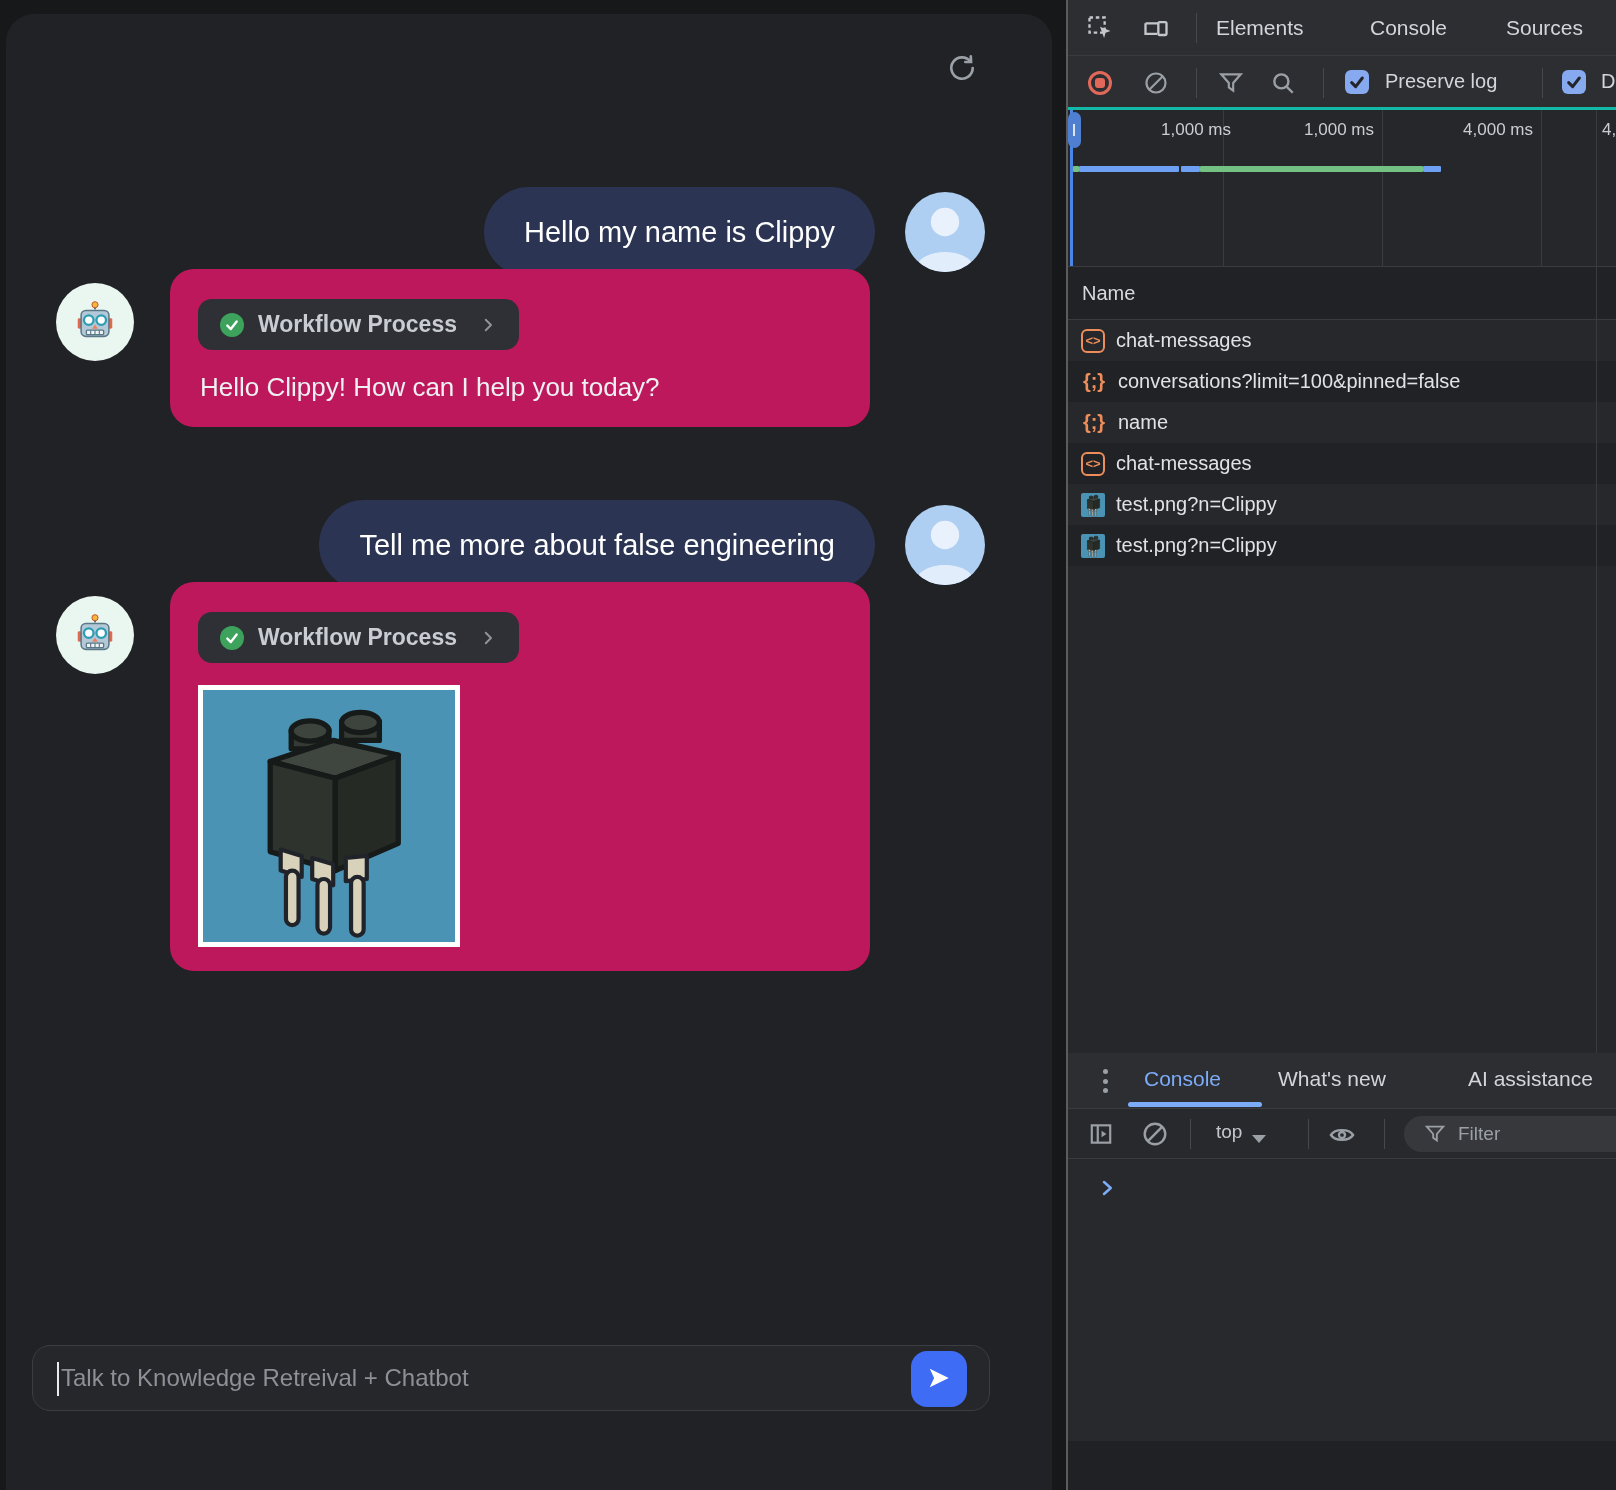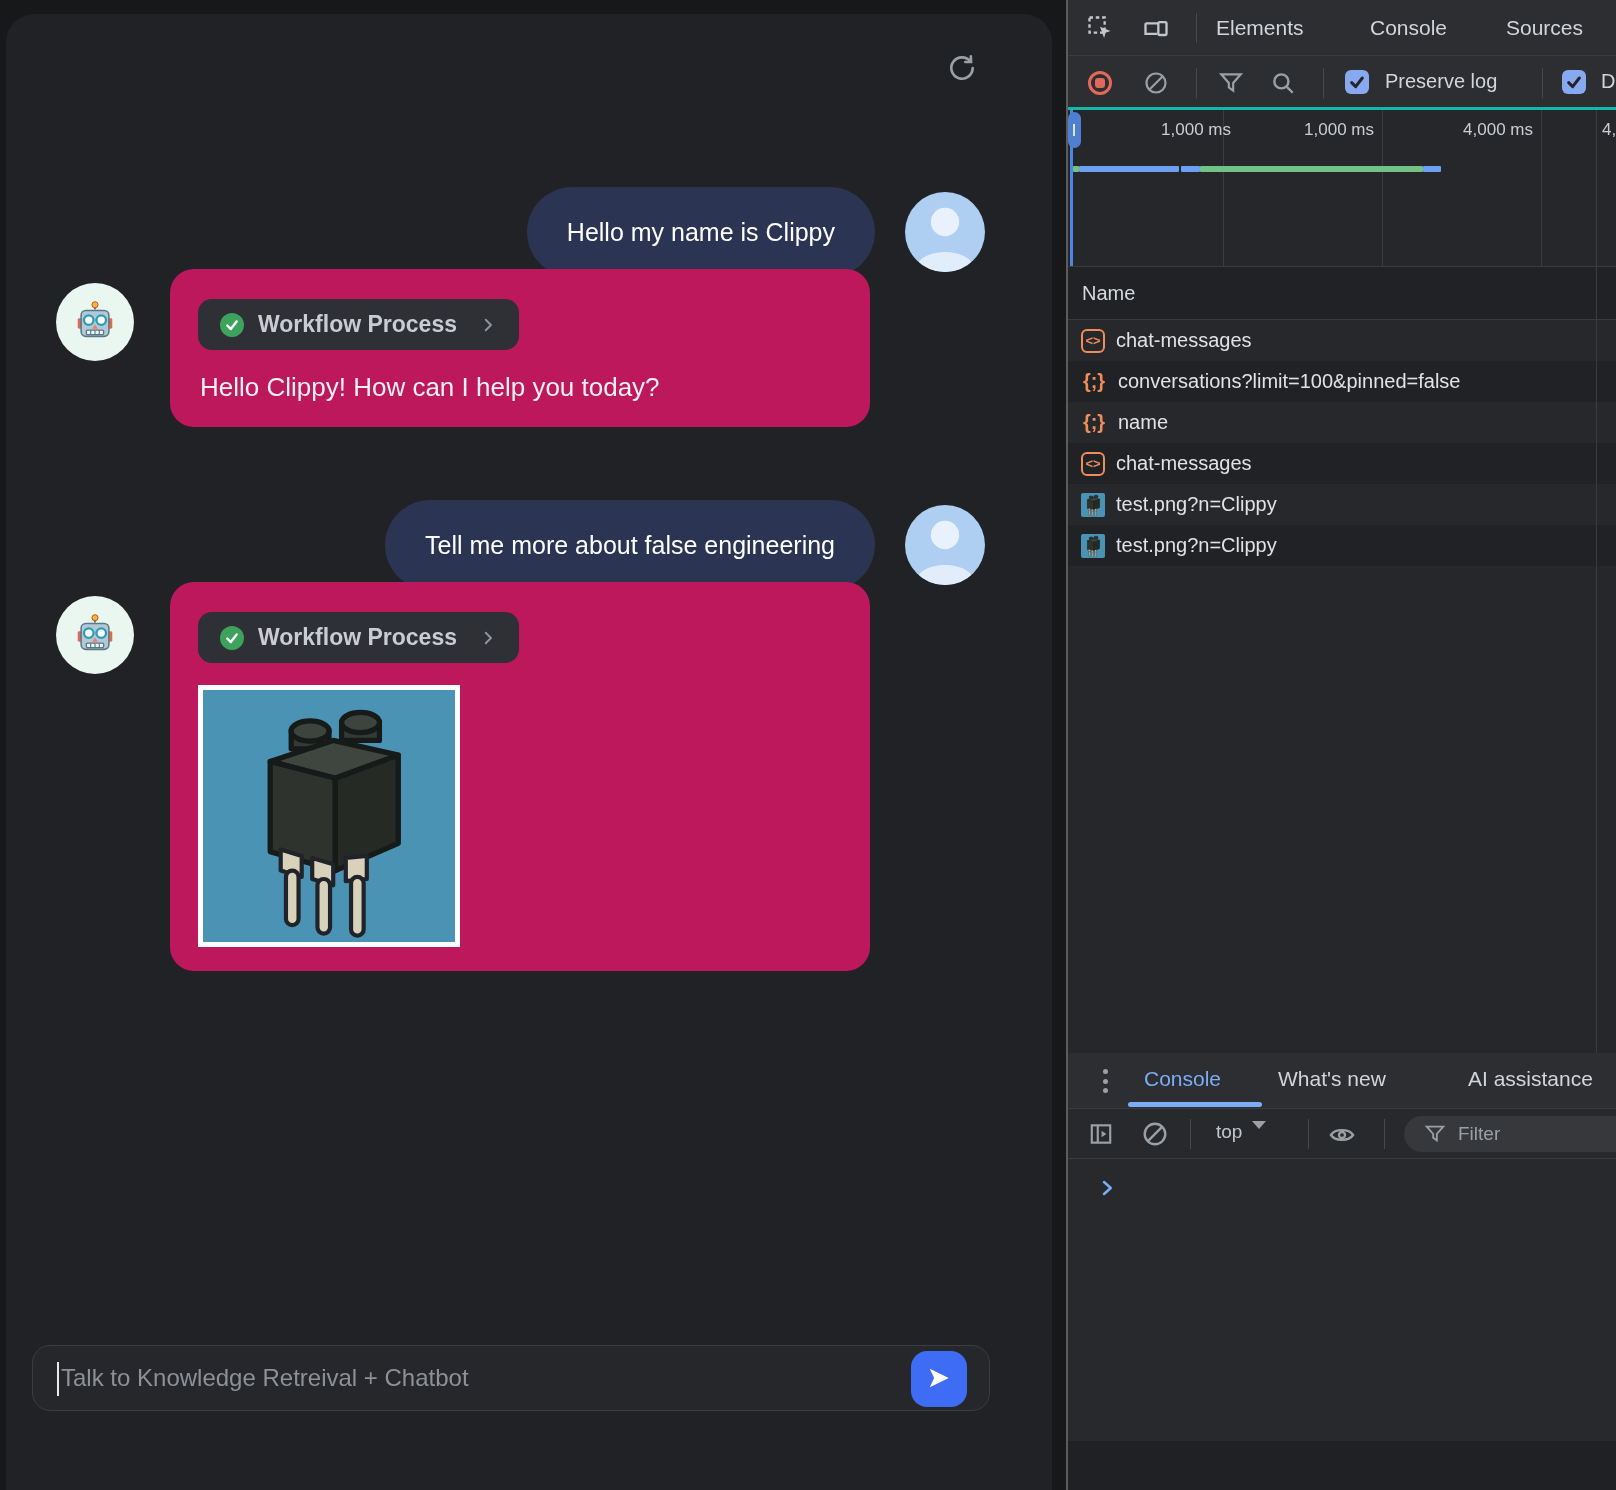--- a/index.html
+++ b/index.html
@@ -7,21 +7,21 @@
     font-family:"Liberation Sans", sans-serif; }
 
   
   .chat-panel { position:absolute; left:6px; top:14px; width:1046px; height:1476px;
     background:#212226; border-radius:28px 28px 0 0; overflow:hidden; }
 
   .refresh-btn { position:absolute; left:938px; top:38px; width:36px; height:36px;
     display:flex; align-items:center; justify-content:center; cursor:pointer; }
 
   .msg-row-user { position:absolute; right:67px; display:flex; align-items:center; gap:30px; }
-  .bubble { background:#2b3452; color:#ffffff; font-size:25px; height:90px;
+  .bubble { background:#2b3452; color:#ffffff; font-size:29px; height:90px;
     display:flex; align-items:center; padding:0 40px; border-radius:45px; white-space:nowrap; }
   .avatar-user { width:80px; height:80px; border-radius:50%; background:#aecff2; overflow:hidden; flex:none; }
 
   .msg-row-bot { position:absolute; left:50px; display:flex; align-items:flex-start; gap:36px; }
   .avatar-bot { width:78px; height:78px; border-radius:50%; background:#eaf6f0;
     display:flex; align-items:center; justify-content:center; flex:none; margin-top:14px; }
   .bot-card { background:#be185d; border-radius:24px; padding:30px 28px 24px 28px; width:700px; }
   .wf-pill { display:inline-flex; align-items:center; gap:14px; background:#2e3036;
     border-radius:14px; padding:12px 22px; cursor:pointer; }
   .wf-label { color:#c9cdd3; font-size:23px; font-weight:700; }
@@ -100,21 +100,21 @@
     font-size:21px; color:#d2d5da; cursor:pointer; white-space:nowrap; }
   .drawer-tab.active { color:#7cacf8; }
   .tab-underline { position:absolute; left:60px; bottom:1px; width:134px; height:5px;
     background:#7cacf8; border-radius:3px; }
   .kebab { position:absolute; left:28px; top:16px; width:18px; height:24px; display:flex;
     flex-direction:column; justify-content:space-between; align-items:center; cursor:pointer; }
   .kebab i { width:5px; height:5px; border-radius:50%; background:#9aa0a6; }
 
   .dt-consoletoolbar { height:50px; background:#28292d; border-bottom:1px solid #3a3b3f; }
   .ctx-select { position:absolute; left:148px; top:12px; font-size:19px; color:#c3c7cc;
-    display:flex; align-items:flex-start; gap:10px; cursor:pointer; }
+    display:flex; align-items:flex-end; gap:10px; cursor:pointer; }
   .caret-down { width:0; height:0; border-left:7px solid transparent; border-right:7px solid transparent;
     border-top:8px solid #9aa0a6; }
   .filter-pill { position:absolute; left:336px; top:7px; width:250px; height:36px; background:#37383c;
     border-radius:18px; display:flex; align-items:center; gap:12px; padding-left:20px;
     color:#9aa0a6; font-size:19px; cursor:text; }
 
   .dt-console { height:282px; background:#28292c; position:relative; }
   .prompt-chevron { position:absolute; left:30px; top:20px; }
 </style>
 </head>

